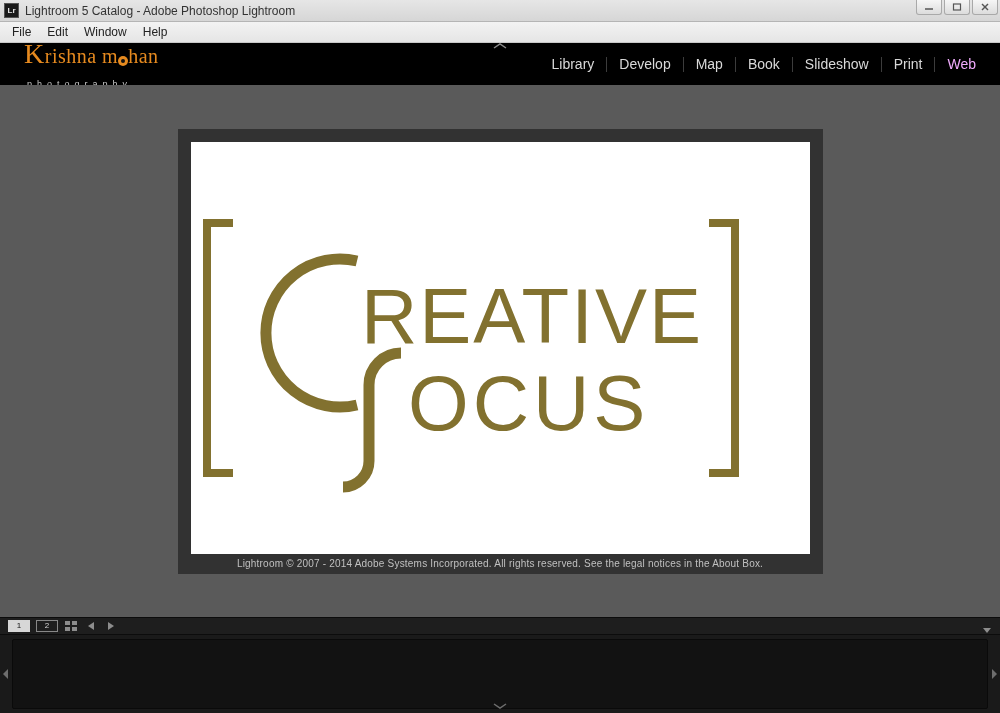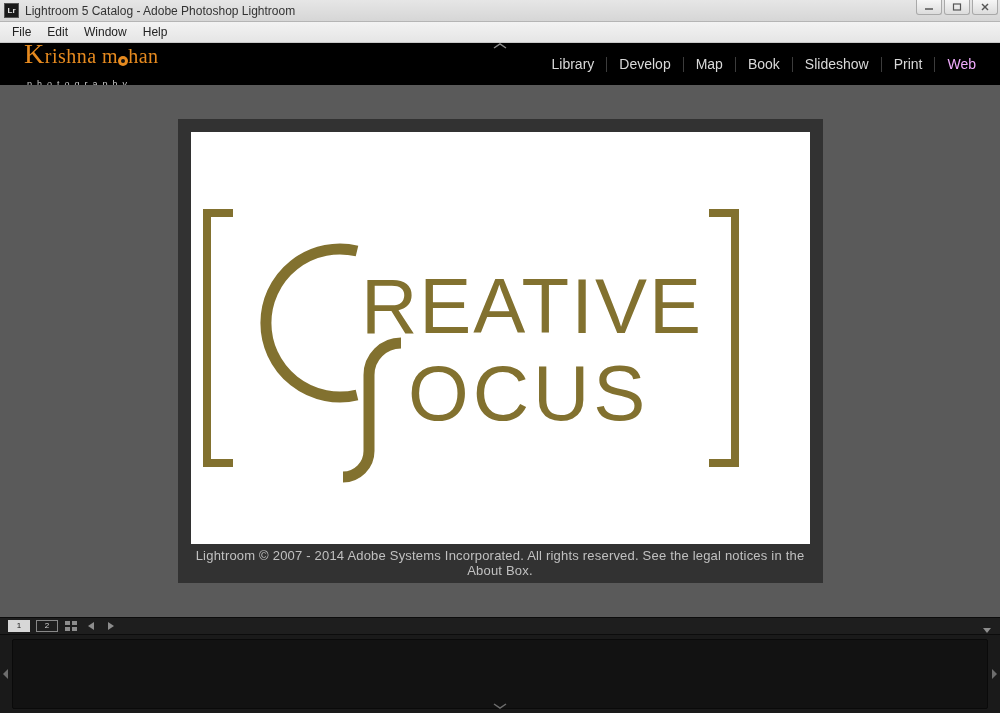--- a/index.html
+++ b/index.html
@@ -71,21 +71,21 @@
     position:relative; display:flex; align-items:center; justify-content:center;
   }
   .splash {
     width:645px; background:#323232; padding:13px 13px 4px 13px;
   }
   .splash-inner {
     width:100%; height:412px; background:#ffffff;
     display:flex; align-items:center; justify-content:flex-start;
   }
   .splash-footer {
-    text-align:center; color:#c0c0c0; font-size:13px; padding:4px 0 1px;
+    text-align:center; color:#c0c0c0; font-size:10px; padding:4px 0 1px;
     letter-spacing:0.2px;
   }
   
   .cf-logo { width:560px; }
   
   
   .toolbar {
     height:18px; background:#1e1e1e; border-top:1px solid #0c0c0c;
     border-bottom:1px solid #0c0c0c;
     display:flex; align-items:center; padding:0 8px; gap:6px;

